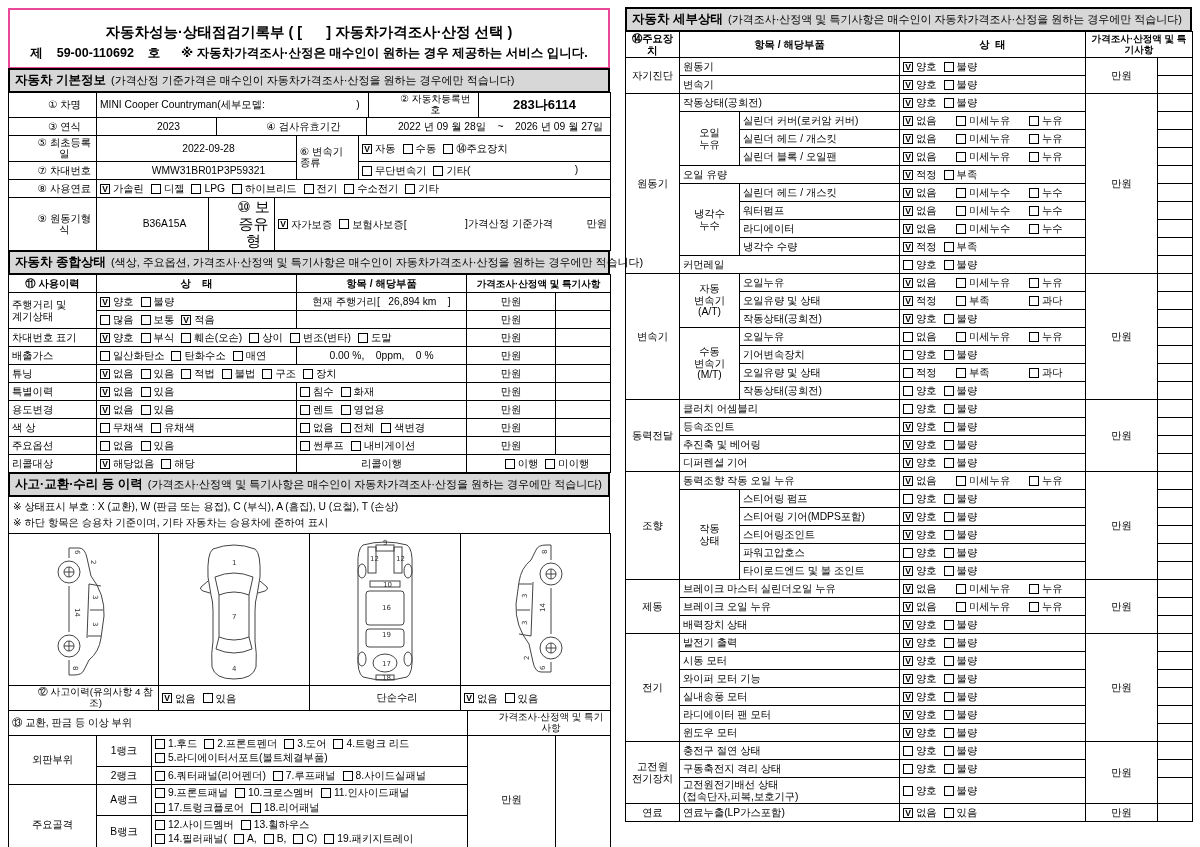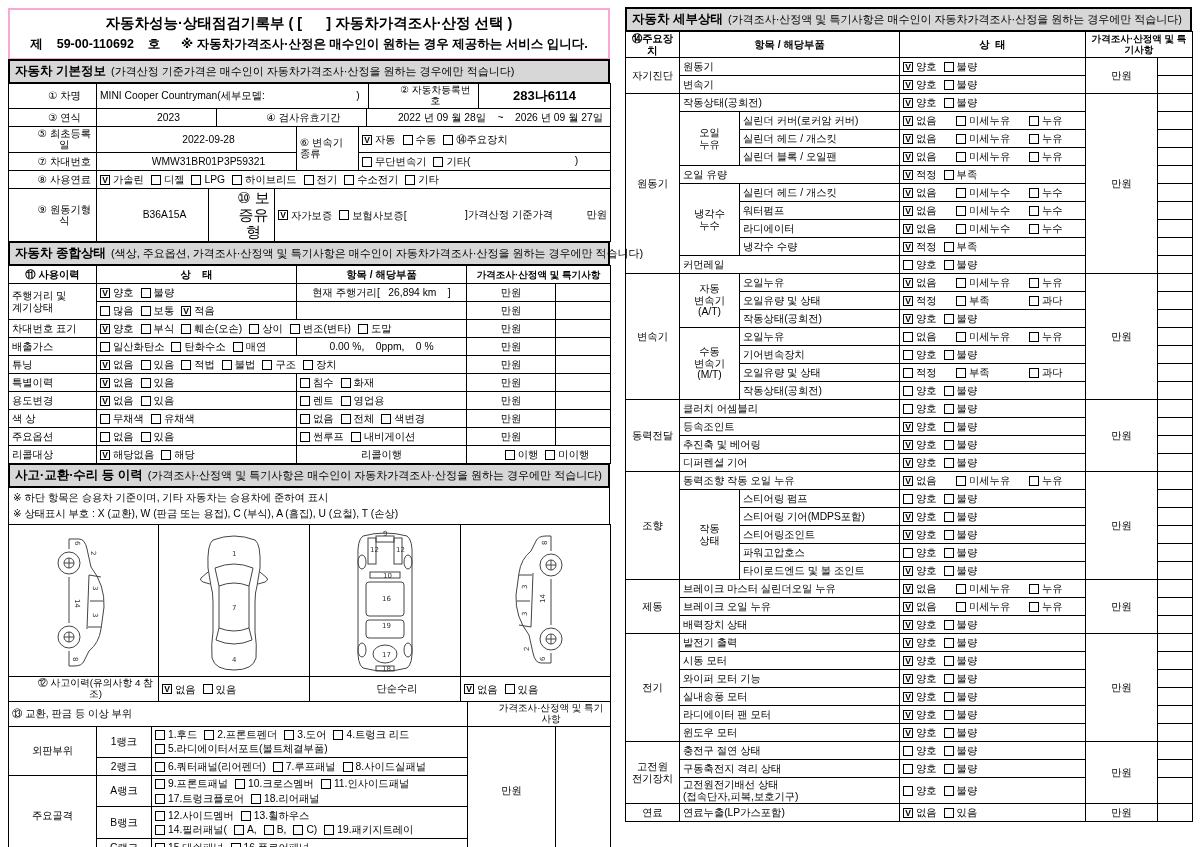--- a/index.html
+++ b/index.html
@@ -2,21 +2,21 @@
 <html><head>
 <meta charset="utf-8">
 <style>
   * { box-sizing: border-box; }
   html,body { margin:0; padding:0; background:#fff; }
   body { width:1200px; height:847px; font-family:"Liberation Sans","DejaVu Sans",sans-serif; color:#000; overflow:hidden; }
   .page { display:flex; gap:15px; padding:8px; }
   .colL { width:602px; flex:0 0 602px; }
   .colR { width:567px; flex:0 0 567px; }
 
-  .titlebox { border:2px solid #f9a8d4; text-align:center; padding:4px 2px 5px; }
+  .titlebox { border:2px solid #ec4899; text-align:center; padding:13px 2px 5px; }
   .titlebox .t1 { font-weight:bold; font-size:14.5px; white-space:pre; }
   .titlebox .t2 { font-weight:bold; font-size:12.5px; margin-top:3px; white-space:pre; }
 
   .secbar { border:2px solid #000; margin-top:-1px; background:#d7d7d7; padding:2px 5px; display:flex; align-items:baseline; gap:5px; }
   .secbar .st { font-weight:bold; font-size:12.5px; white-space:nowrap; }
   .secbar .sn { font-size:11px; white-space:nowrap; }
 
   table { border-collapse:collapse; width:100%; table-layout:fixed; margin-top:-1px; }
   td, th { border:1px solid #000; font-size:10.3px; font-weight:normal; padding:1px 3px; height:18px; line-height:1.12; overflow:hidden; }
   .lab { text-align:left; white-space:pre-line; }
@@ -426,22 +426,22 @@
           </tr>
         </tbody>
     </table>
 
     <div class="secbar">
       <span class="st">사고·교환·수리 등 이력</span>
       <span class="sn">(가격조사·산정액 및 특기사항은 매수인이 자동차가격조사·산정을 원하는 경우에만 적습니다)</span>
     </div>
 
     <div class="notebox" style="border:1px solid #000; margin-top:-1px;">
+      <div class="noteline">※ 상태표시 부호 : X (교환), W (판금 또는 용접), C (부식), A (흠집), U (요철), T (손상)</div>
       <div class="noteline">※ 하단 항목은 승용차 기준이며, 기타 자동차는 승용차에 준하여 표시</div>
-      <div class="noteline">※ 상태표시 부호 : X (교환), W (판금 또는 용접), C (부식), A (흠집), U (요철), T (손상)</div>
     </div>
 
     <table>
       <colgroup>
           <col style="width:150px">
           <col style="width:151px">
           <col style="width:151px">
           <col style="width:150px">
         </colgroup>
       <tbody>

